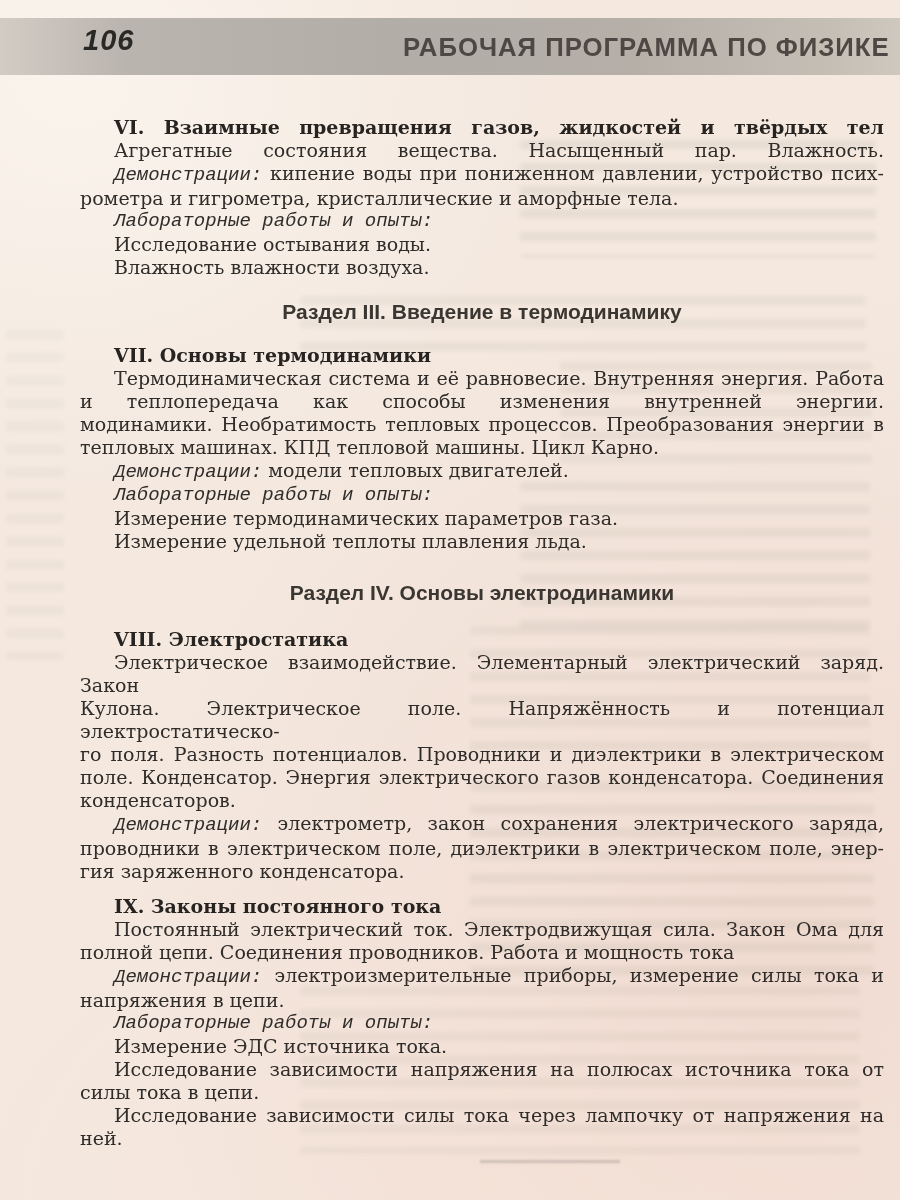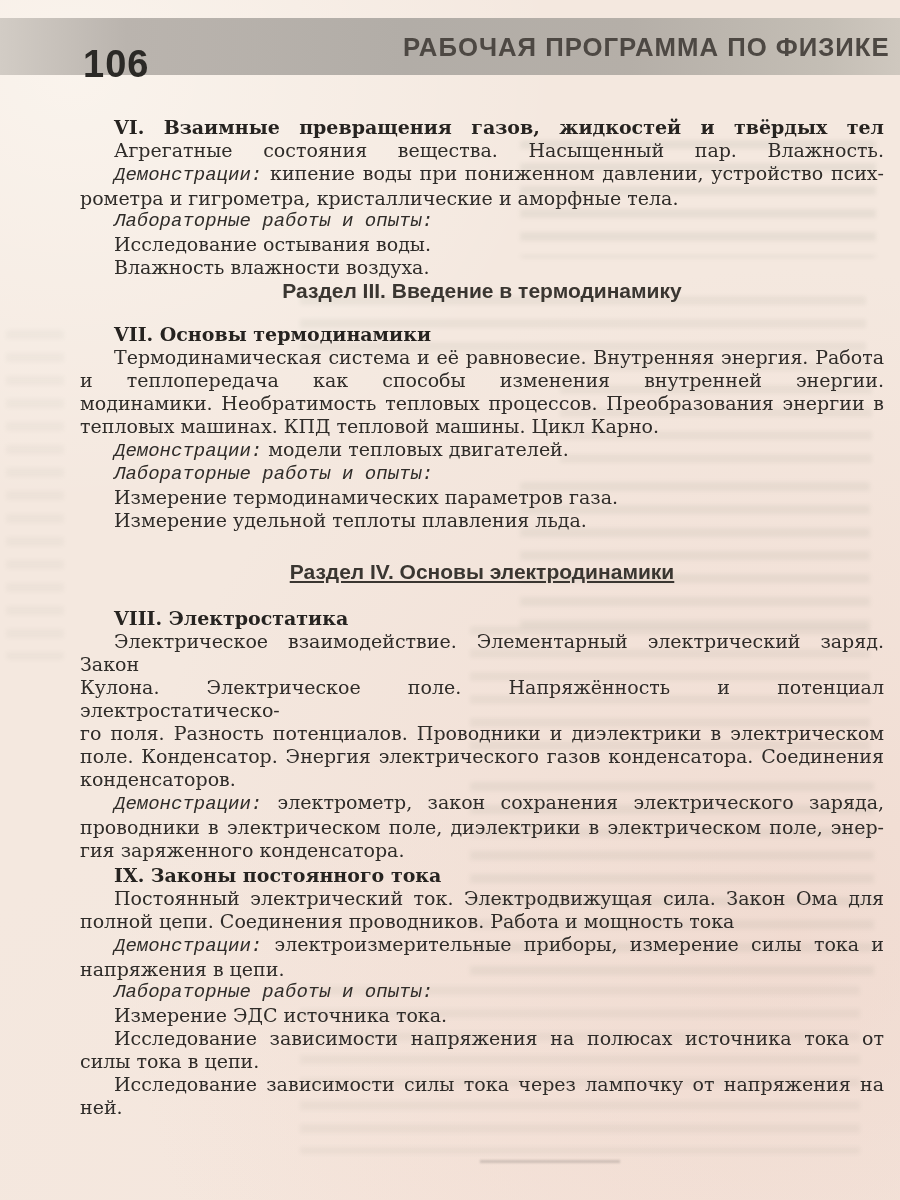--- a/index.html
+++ b/index.html
@@ -16,23 +16,23 @@
     color:#2f2c29;
   }
 
   
   .band {
     position:absolute; left:0; top:18px; width:900px; height:57px;
     background:linear-gradient(90deg,#d2ccc5 0%,#bab4ae 14%,#b2ada7 45%,#b5afa8 70%,#c4beb5 92%,#cfc8bf 100%);
     filter:blur(0.7px);
   }
   .page-number {
-    position:absolute; left:83px; top:48px;
+    position:absolute; left:83px; top:24px;
     font-family:"Liberation Sans", sans-serif; font-weight:bold;
-    font-size:38px; line-height:32px; color:#2b2926; letter-spacing:1px;
+    font-size:29px; line-height:32px; color:#2b2926; letter-spacing:1px;font-style:italic;
   }
   .running-title {
     position:absolute; right:10px; top:32px;
     font-family:"Liberation Sans", sans-serif; font-weight:bold;
     font-size:26px; line-height:30px; color:#4d4843; letter-spacing:1px;
     transform:scaleX(0.99); transform-origin:right center;
   }
 
   
   .bleed {
@@ -59,25 +59,25 @@
   .fill { text-align-last:justify; }
   .ind  { text-indent:34px; }
   .bold { font-weight:bold; color:#262320; }
   .it   { font-style:italic;font-family:Liberation Mono, monospace; }
 
   .razdel {
     font-family:"Liberation Sans", sans-serif; font-weight:bold;
     font-size:21px; line-height:23px; color:#3a3631;
     text-align:center; text-align-last:center;
   }
-  .gap-h1 { }
+  .gap-h1 { margin-top:21px; }
   .gap-b  { margin-top:21px; }
-  .gap-h2 { margin-top:28px;text-decoration:underline; }
+  .gap-h2 { margin-top:28px; }
   .gap-c  { margin-top:24px; }
-  .gap-d  { margin-top:2px; }
+  .gap-d  { margin-top:12px; }
 </style>
 </head>
 <body>
 
 <div class="page">
 
   <div class="band"></div>
   <div class="page-number">106</div>
   <div class="running-title">РАБОЧАЯ ПРОГРАММА ПО ФИЗИКЕ</div>
 

